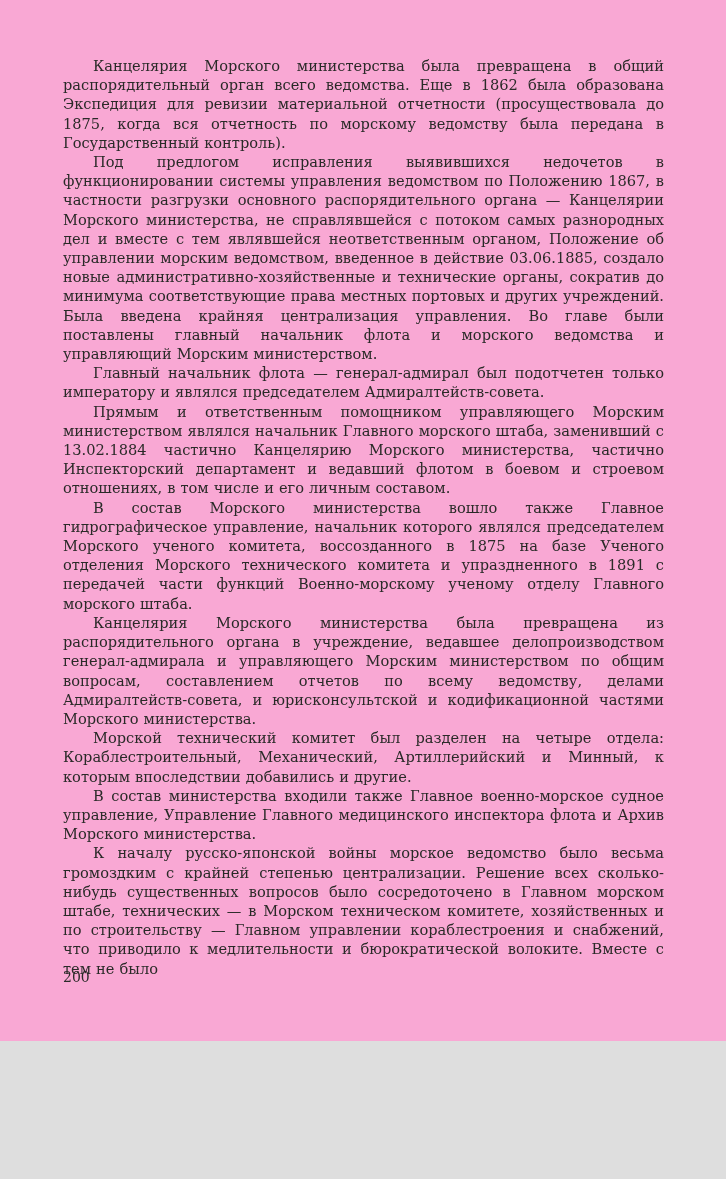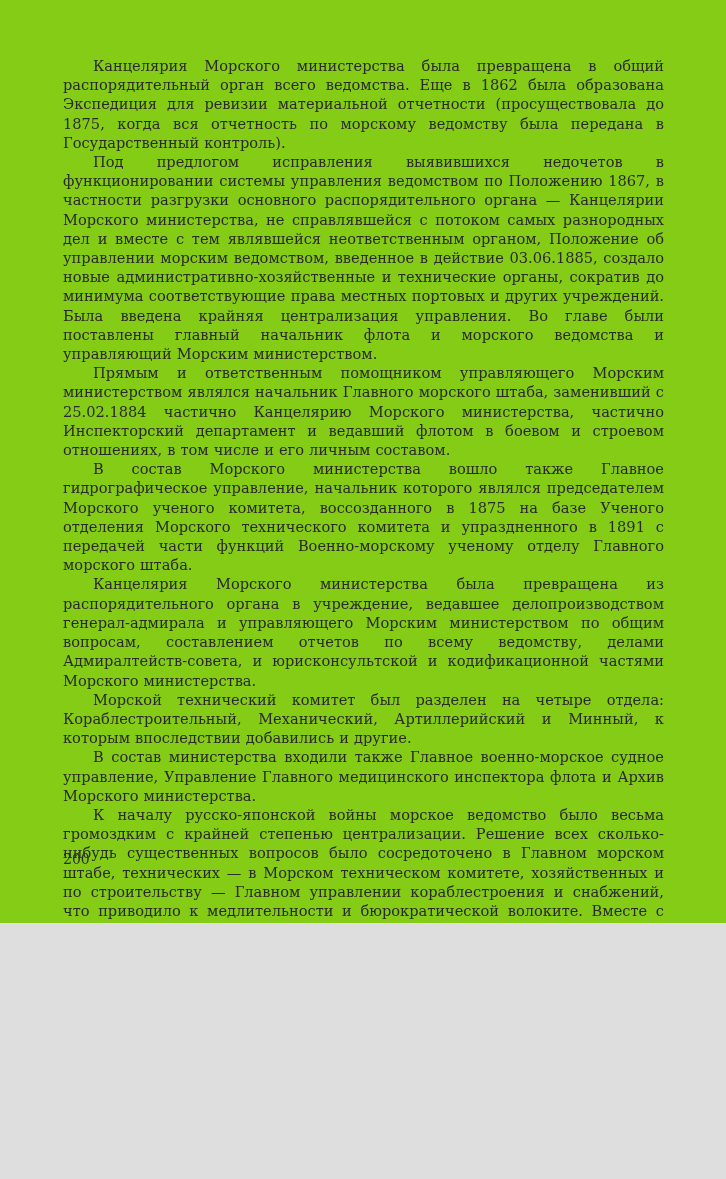--- a/index.html
+++ b/index.html
@@ -3,23 +3,23 @@
 <meta charset="utf-8">
 <style>
   html, body {
     margin: 0;
     padding: 0;
     background: #dedede;
   }
   .page {
     position: relative;
     width: 726px;
-    height: 923px;
+    height: 1041px;
     margin: 0 auto;
-    background: #84cc16;
+    background: #f9a8d4;
     box-sizing: border-box;
     padding: 56px 62px 0 63px;
     font-family: "DejaVu Serif", "Liberation Serif", serif;
     font-size: 14.6px;
     line-height: 19.2px;
     color: #2a2a28;
     overflow: hidden;
   }
   .text-block p {
     margin: 0;
@@ -37,21 +37,22 @@
     color: #2a2a28;
   }
 </style>
 </head>
 <body>
 
 <div class="page">
   <div class="text-block">
     <p>Канцелярия Морского министерства была превращена в общий распорядительный орган всего ведомства. Еще в 1862 была образована Экспедиция для ревизии материальной отчетности (просуществовала до 1875, когда вся отчетность по морскому ведомству была передана в Государственный контроль).</p>
     <p>Под предлогом исправления выявившихся недочетов в функционировании системы управления ведомством по Положению 1867, в частности разгрузки основного распорядительного органа — Канцелярии Морского министерства, не справлявшейся с потоком самых разнородных дел и вместе с тем являвшейся неответственным органом, Положение об управлении морским ведомством, введенное в действие 03.06.1885, создало новые административно-хозяйственные и технические органы, сократив до минимума соответствующие права местных портовых и других учреждений. Была введена крайняя централизация управления. Во главе были поставлены главный начальник флота и морского ведомства и управляющий Морским министерством.</p>
-    <p>Прямым и ответственным помощником управляющего Морским министерством являлся начальник Главного морского штаба, заменивший с 25.02.1884 частично Канцелярию Морского министерства, частично Инспекторский департамент и ведавший флотом в боевом и строевом отношениях, в том числе и его личным составом.</p>
+    <p>Главный начальник флота — генерал-адмирал был подотчетен только императору и являлся председателем Адмиралтейств-совета.</p>
+    <p>Прямым и ответственным помощником управляющего Морским министерством являлся начальник Главного морского штаба, заменивший с 13.02.1884 частично Канцелярию Морского министерства, частично Инспекторский департамент и ведавший флотом в боевом и строевом отношениях, в том числе и его личным составом.</p>
     <p>В состав Морского министерства вошло также Главное гидрографическое управление, начальник которого являлся председателем Морского ученого комитета, воссозданного в 1875 на базе Ученого отделения Морского технического комитета и упраздненного в 1891 с передачей части функций Военно-морскому ученому отделу Главного морского штаба.</p>
     <p>Канцелярия Морского министерства была превращена из распорядительного органа в учреждение, ведавшее делопроизводством генерал-адмирала и управляющего Морским министерством по общим вопросам, составлением отчетов по всему ведомству, делами Адмиралтейств-совета, и юрисконсультской и кодификационной частями Морского министерства.</p>
     <p>Морской технический комитет был разделен на четыре отдела: Кораблестроительный, Механический, Артиллерийский и Минный, к которым впоследствии добавились и другие.</p>
     <p>В состав министерства входили также Главное военно-морское судное управление, Управление Главного медицинского инспектора флота и Архив Морского министерства.</p>
     <p>К началу русско-японской войны морское ведомство было весьма громоздким с крайней степенью централизации. Решение всех сколько-нибудь существенных вопросов было сосредоточено в Главном морском штабе, технических — в Морском техническом комитете, хозяйственных и по строительству — Главном управлении кораблестроения и снабжений, что приводило к медлительности и бюрократической волоките. Вместе с тем не было</p>
   </div>
   <div class="page-number">200</div>
 </div>
 
 </body></html>

